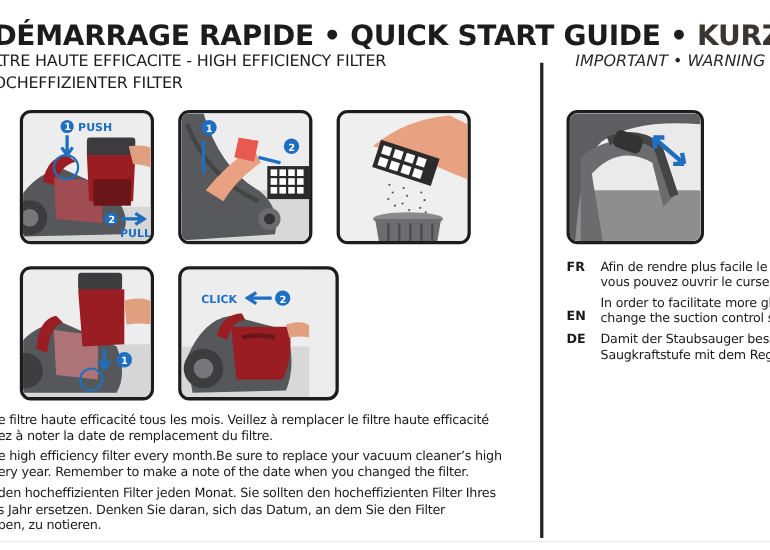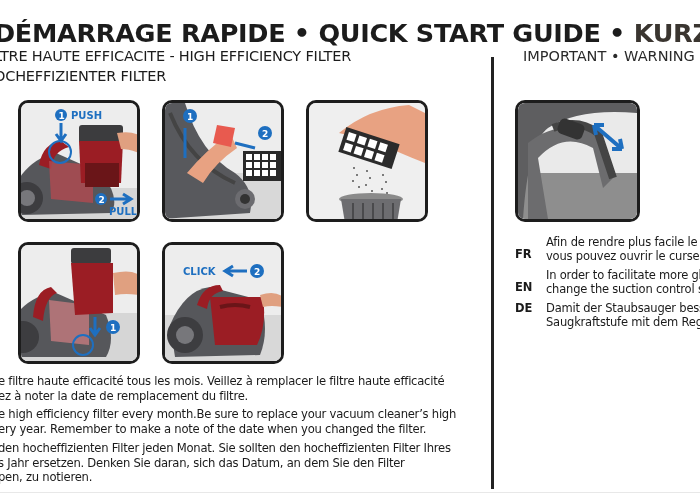--- a/index.html
+++ b/index.html
@@ -4,21 +4,21 @@
   <style>
     html, body { margin:0; padding:0; }
     body { width:700px; height:500px; background:#ffffff; position:relative; overflow:hidden;
            font-family:"DejaVu Sans", sans-serif; color:#1a1a1a; }
     .abs { position:absolute; }
     .title { left:-6px; top:18px; font-size:25.5px; font-weight:bold; white-space:nowrap; letter-spacing:-0.3px; color:#1c1c1c; }
     .title .kurz { color:#3a3530; }
     .sub { font-size:14.5px; white-space:nowrap; letter-spacing:-0.2px; color:#1c1c1c; }
     .sub1 { left:-6px; top:48px; }
     .sub2 { left:-6px; top:68px; }
-    .warn { left:523px; top:48px; font-size:14.5px; white-space:nowrap; color:#2a2a2a; }
+    .warn { left:523px; top:48px; font-size:14.5px; white-space:nowrap; color:#2a2a2a;font-style:italic; }
     .divider { left:491px; top:57px; width:3px; height:432px; background:#222; }
     .bottom-rule { left:0; top:492px; width:700px; height:1px; background:#e8e8e8; }
     .panel { border:3px solid #1d1d1d; border-radius:10px; background:#ececec; overflow:hidden; box-sizing:border-box; }
     .panel svg { display:block; }
     .body-text { font-size:11.6px; line-height:14.5px; white-space:nowrap; letter-spacing:-0.25px; color:#1a1a1a; }
     .lang-code { font-size:11.5px; font-weight:bold; color:#1a1a1a; }
     .lang-text { font-size:11.5px; line-height:14px; white-space:nowrap; letter-spacing:-0.2px; color:#1a1a1a; }
     .badge-label { font-family:"DejaVu Sans", sans-serif; font-weight:bold; font-size:10px; fill:#1e6fc0; }
   </style>
 </head>
@@ -147,21 +147,21 @@
     <rect x="50" y="3" width="40" height="16" rx="3" fill="#3c3c3e"></rect>
     <path d="M50 18 L92 18 L92 68 L54 70 Z" fill="#9b1d24"></path>
     <path d="M92 28 Q110 24 118 30 L118 50 Q105 48 94 50 Z" fill="#e0a080"></path>
     <circle cx="62" cy="100" r="10" fill="none" stroke="#1e6fc0" stroke-width="2"></circle>
     <path d="M74 72 L74 88 M69 83 L74 90 L79 83" stroke="#1e6fc0" stroke-width="3" fill="none"></path>
     <circle cx="92" cy="82" r="7" fill="#1e6fc0"></circle>
     <text x="89" y="86" font-size="9" font-weight="bold" fill="#fff">1</text>
   </svg>
 </div>
 
-<div class="abs panel" style="left:162px;top:242px;width:122px;height:122px;">
+<div class="abs panel" style="left:162px;top:242px;width:146px;height:122px;">
   <svg width="116" height="116" viewBox="0 0 116 116">
     <rect width="116" height="116" fill="#ededed"></rect>
     <rect y="70" width="116" height="46" fill="#d8d8d8"></rect>
     <path d="M5 80 Q20 45 45 42 L95 55 Q105 85 95 110 L10 112 Z" fill="#56575b"></path>
     <path d="M32 60 Q38 40 55 40 L58 46 Q44 48 42 64 Z" fill="#9b1d24"></path>
     <path d="M45 52 L98 52 Q102 80 92 100 L50 100 Z" fill="#9b1d24"></path>
     <path d="M55 62 Q70 58 85 62" stroke="#6a1518" stroke-width="4" fill="none"></path>
     <path d="M95 50 Q110 45 118 52 L118 62 Q106 60 98 62 Z" fill="#e0a080"></path>
     <circle cx="20" cy="90" r="18" fill="#3d3d40"></circle>
       <circle cx="20" cy="90" r="9" fill="#77777b"></circle>
@@ -192,21 +192,21 @@
     <rect y="70" width="119" height="46" fill="#8e8e8e"></rect>
     <path d="M0 0 L119 0 L119 10 Q60 5 30 25 Q10 40 5 116 L0 116 Z" fill="#5e5e60"></path>
     <path d="M10 40 Q40 15 80 30 L95 75 L85 85 L75 45 Q45 28 20 55 L30 116 L10 116 Z" fill="#6c6c6e"></path>
     <path d="M35 25 Q60 15 80 30 L95 75" stroke="#444" stroke-width="8" fill="none"></path>
     <rect x="40" y="18" width="26" height="16" rx="5" fill="#333" transform="rotate(20 53 26)"></rect>
     <path d="M76 22 L104 46 M76 22 L78 32 M76 22 L86 22 M104 46 L94 46 M104 46 L102 36" stroke="#1e6fc0" stroke-width="4" fill="none"></path>
   </svg>
 </div>
 
 <div class="abs" style="left:515px;top:235px;">
-  <span class="abs lang-code" style="left:0;top:12px;">FR</span>
+  <span class="abs lang-code" style="left:0;top:0;">FR</span>
   <div class="abs lang-text" style="left:31px;top:0;">
     <div>Afin de rendre plus facile le d</div>
     <div>vous pouvez ouvrir le curseur</div>
   </div>
 </div>
 <div class="abs" style="left:515px;top:268px;">
   <span class="abs lang-code" style="left:0;top:12px;">EN</span>
   <div class="abs lang-text" style="left:31px;top:0;">
     <div>In order to facilitate more glid</div>
     <div>change the suction control se</div>

